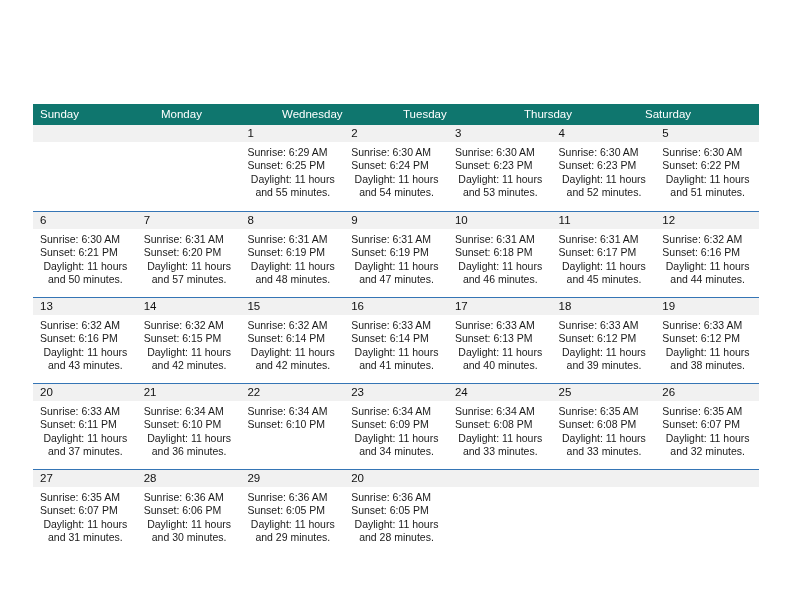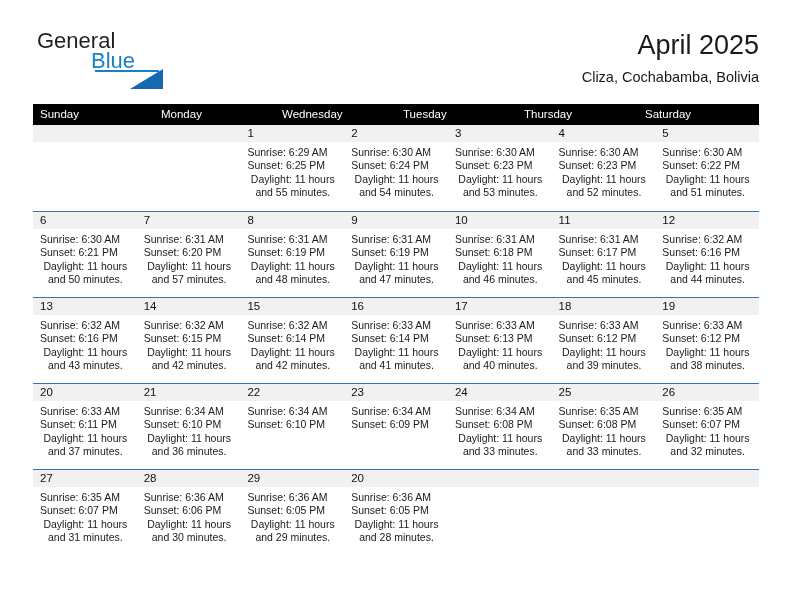--- a/index.html
+++ b/index.html
@@ -99,21 +99,21 @@
   
   .calendar {
     position: absolute;
     left: 33px;
     top: 104px;
     width: 726px;
   }
 
   .week-header {
     display: flex;
-    background: #000000;
+    background: #0f766e;
     height: 21px;
   }
   .week-header .dow {
     flex: 1 1 0;
     color: #ffffff;
     font-size: 11.5px;
     line-height: 21px;
     padding-left: 7px;
     box-sizing: border-box;
     white-space: nowrap;
@@ -161,35 +161,20 @@
   .day-info .daylight {
     white-space: normal;
     text-align: center;
   }
 </style>
 </head>
 <body>
 
 <div class="page">
 
-  <div class="header">
-
-    <div class="brand">
-      <span class="brand-general">General</span>
-      <span class="brand-rule"></span>
-      <span class="brand-triangle"></span>
-      <span class="brand-blue">Blue</span>
-    </div>
-
-    <div class="title-block">
-      <div class="cal-title">April 2025</div>
-      <div class="cal-subtitle">Cliza, Cochabamba, Bolivia</div>
-    </div>
-
-  </div>
 
   <div class="calendar">
     <div class="week-header" id="weekday-header">
         <div class="dow">Sunday</div>
         <div class="dow">Monday</div>
         <div class="dow">Wednesday</div>
         <div class="dow">Tuesday</div>
         <div class="dow">Thursday</div>
         <div class="dow">Saturday</div>
       </div>
@@ -380,20 +365,21 @@
             <div class="day-info">
               <div>Sunrise: 6:34 AM</div>
               <div>Sunset: 6:10 PM</div>
             </div>
           </div>
           <div class="day-cell">
             <div class="day-number">23</div>
             <div class="day-info">
               <div>Sunrise: 6:34 AM</div>
               <div>Sunset: 6:09 PM</div>
+              <div class="daylight">Daylight: 11 hours and 34 minutes.</div>
             </div>
           </div>
           <div class="day-cell">
             <div class="day-number">24</div>
             <div class="day-info">
               <div>Sunrise: 6:34 AM</div>
               <div>Sunset: 6:08 PM</div>
               <div class="daylight">Daylight: 11 hours and 33 minutes.</div>
             </div>
           </div>

